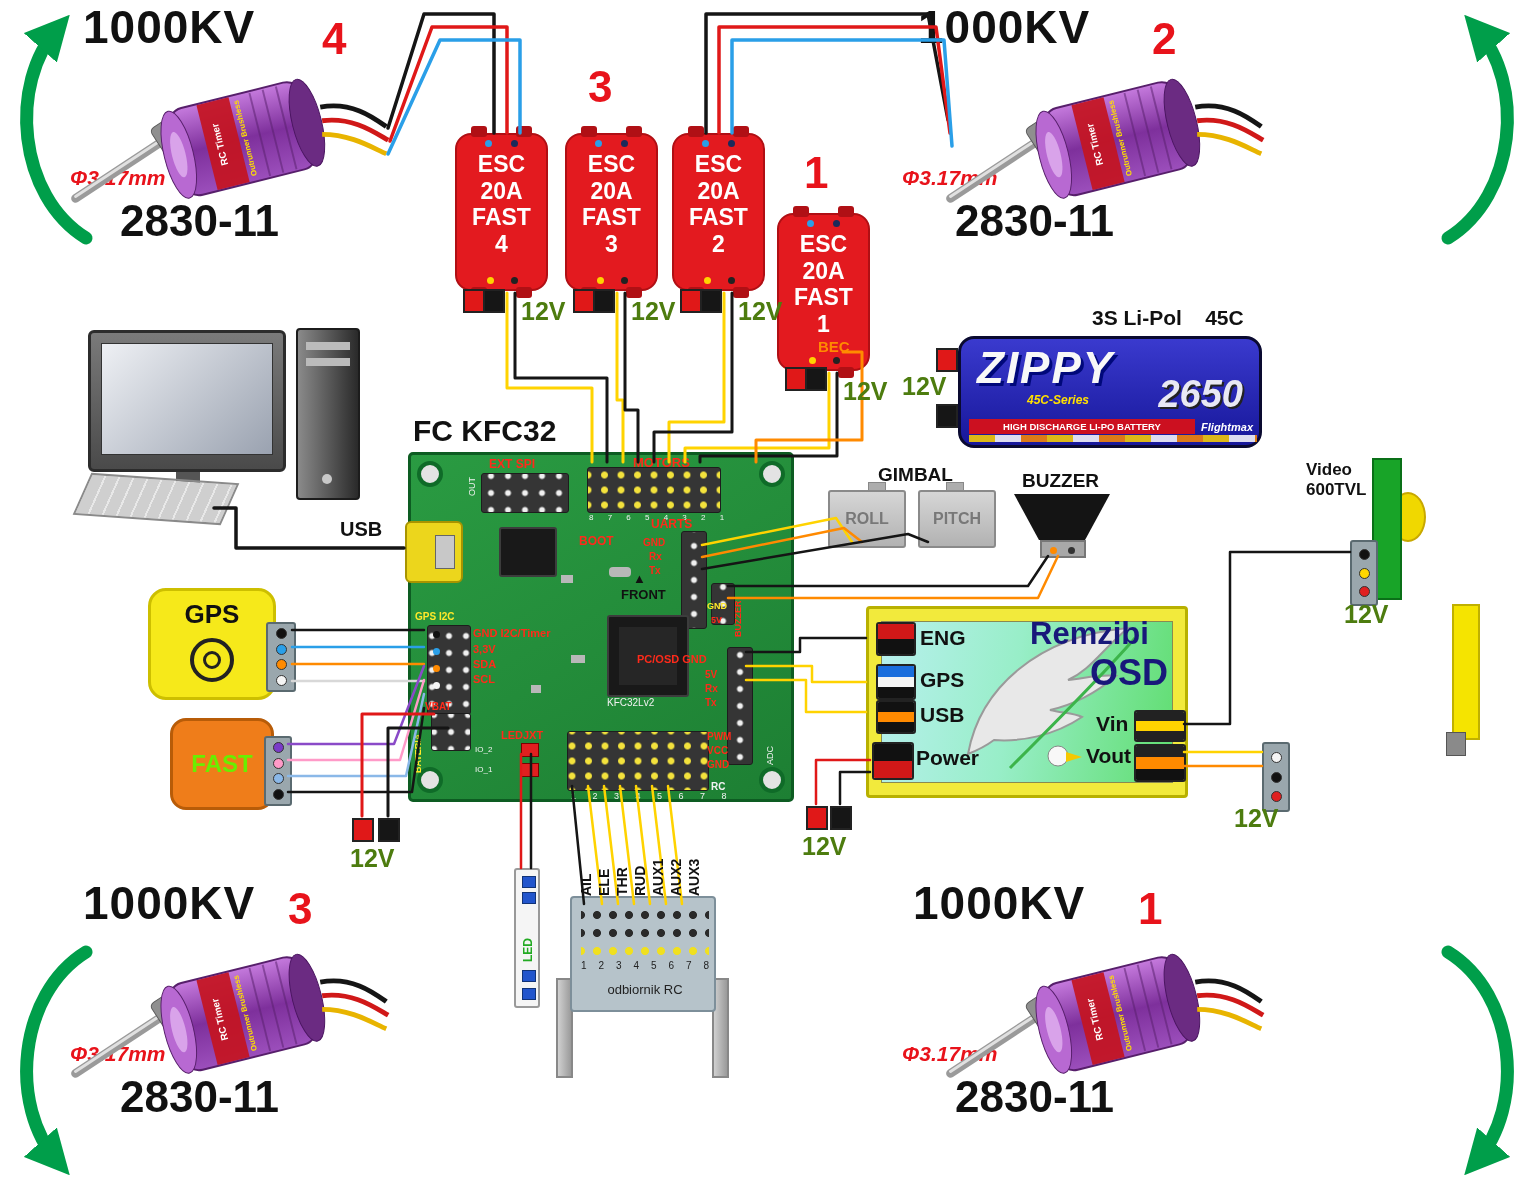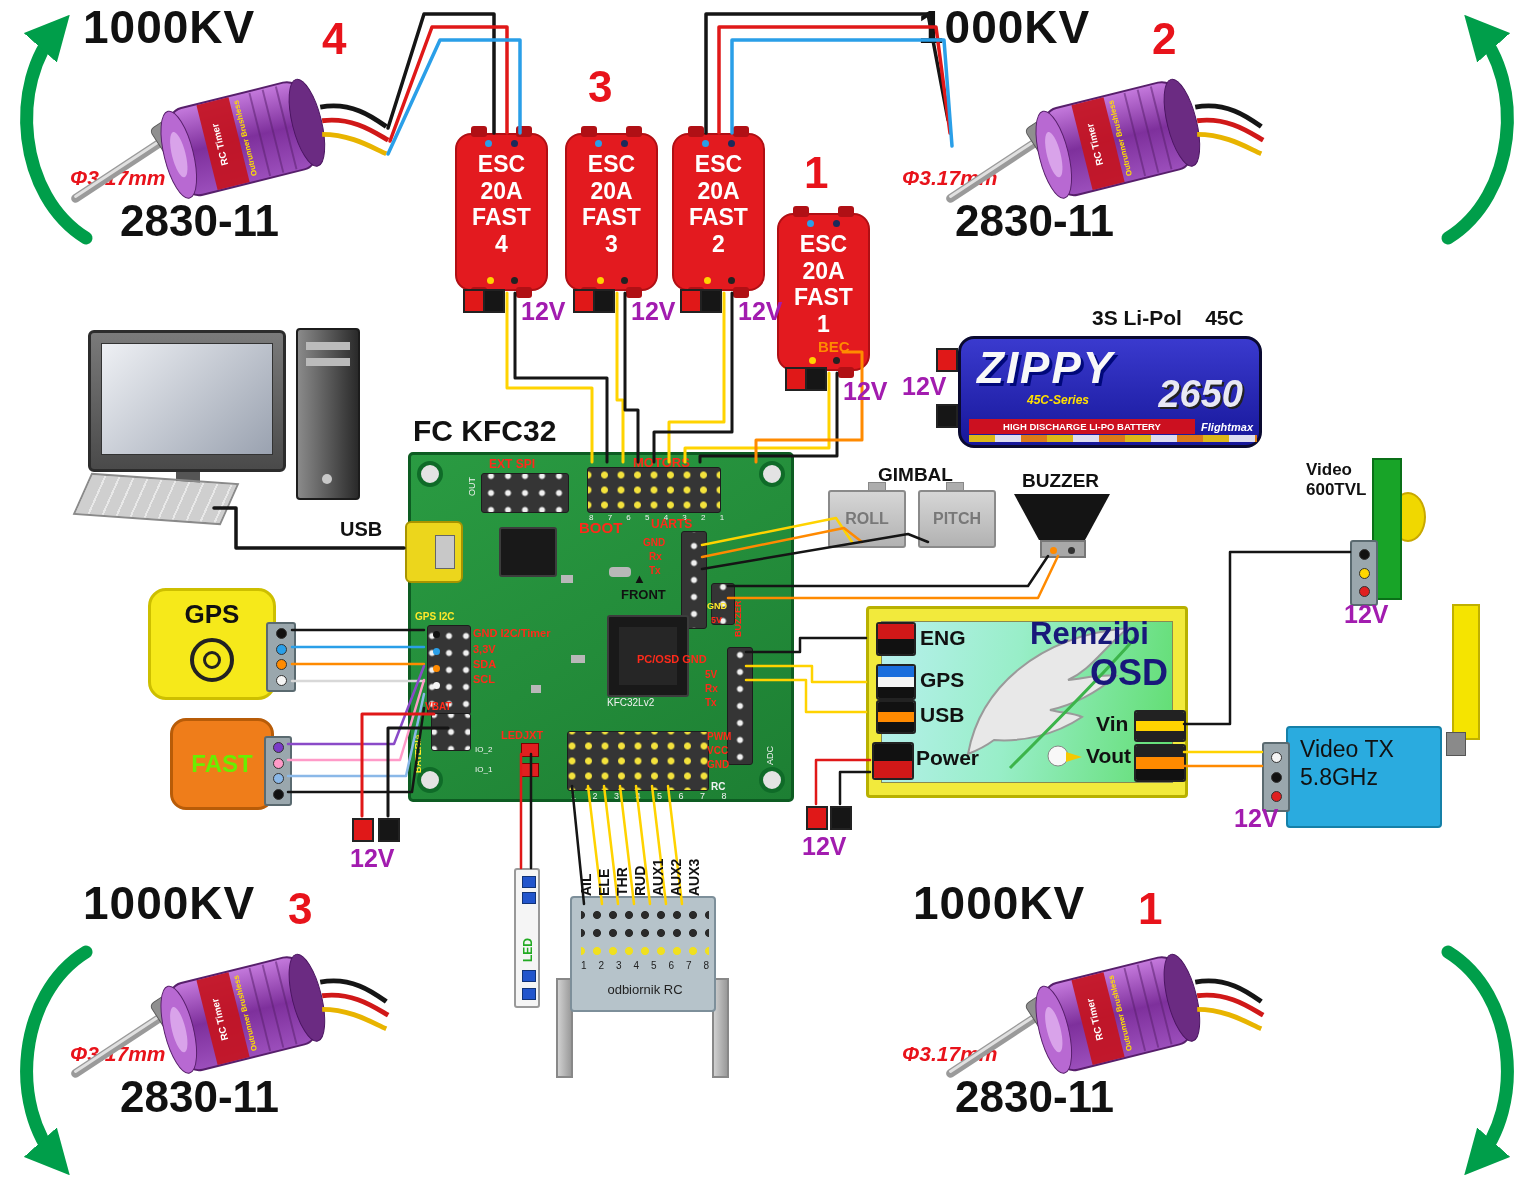--- a/index.html
+++ b/index.html
@@ -10,21 +10,21 @@
   .shaft{font-size:21px;font-weight:bold;font-style:italic;color:#e8131b;}
   .model{font-size:44px;font-weight:bold;}
   .motor{position:absolute;width:335px;height:170px;z-index:2;}
   svg.layer{position:absolute;left:0;top:0;z-index:3;pointer-events:none;}
   .esc{position:absolute;width:93px;height:158px;background:#e31a1f;border:2px solid #b00f14;border-radius:16px;color:#fff;
        text-align:center;font-weight:bold;font-size:23px;line-height:1.16;padding-top:16px;box-sizing:border-box;z-index:2;}
   .esc-tab{position:absolute;width:16px;height:11px;background:#b01015;border-radius:3px;}
   .esc-dot{position:absolute;width:7px;height:7px;border-radius:50%;}
   .sq{position:absolute;width:18px;height:20px;border:2px solid #222;z-index:2;}
   .sq.red{background:#e01818;} .sq.blk{background:#161616;}
-  .v12{position:absolute;font-size:25px;font-weight:bold;color:#a21caf;z-index:4;white-space:nowrap;}
+  .v12{position:absolute;font-size:25px;font-weight:bold;color:#4d7c0f;z-index:4;white-space:nowrap;}
   .pcb{position:absolute;left:408px;top:452px;width:380px;height:344px;background:linear-gradient(150deg,#2a9b42,#1d7f33);
        border:3px solid #0d5c22;border-radius:5px;z-index:2;}
   .pcb .t{z-index:4;}
   .hole{position:absolute;width:18px;height:18px;border-radius:50%;background:#e3e3e3;border:4px solid #0f6b28;}
   .dots{position:absolute;background-color:#353535;border:1px solid #1d1d1d;border-radius:3px;background-position:center;}
   .dots.w{background-image:radial-gradient(circle,#f0f0f0 2.6px,rgba(0,0,0,0) 3.4px);background-size:17px 17px;}
   .dots.y{background-image:radial-gradient(circle,#f3e23c 3px,rgba(0,0,0,0) 3.9px);background-size:16.5px 15px;}
   .rlab{position:absolute;color:#ff2a1a;font-weight:bold;}
   .ylab{position:absolute;color:#ffe92a;font-weight:bold;}
   .wlab{position:absolute;color:#f2f2f2;text-align:center;}
@@ -331,21 +331,21 @@
     <div class="dots w" style="left:70px;top:18px;width:86px;height:38px"></div>
 
     <div class="rlab t" style="left:222px;top:0;font-size:13px">MOTORS</div>
     <div class="dots y" style="left:176px;top:12px;width:132px;height:44px"></div>
     <div class="wlab t" style="left:178px;top:58px;font-size:8px;letter-spacing:6px">8 7 6 5 4 3 2 1</div>
 
     <div style="position:absolute;left:-6px;top:66px;width:54px;height:58px;background:#ecd61c;border:2px solid #a89400;border-radius:6px;">
       <div style="position:absolute;right:6px;top:12px;width:18px;height:32px;background:#c8c8c8;border:1px solid #666;"></div>
     </div>
     <div class="chip" style="left:88px;top:72px;width:54px;height:46px"></div>
-    <div class="rlab t" style="left:168px;top:64px;font-size:15px">BOOT</div>
+    <div class="rlab t" style="left:168px;top:79px;font-size:12px">BOOT</div>
 
     <div class="rlab t" style="left:240px;top:62px;font-size:12px">UARTS</div>
     <div class="rlab t" style="left:232px;top:82px;font-size:10px">GND</div>
     <div class="rlab t" style="left:238px;top:96px;font-size:10px">Rx</div>
     <div class="rlab t" style="left:238px;top:110px;font-size:10px">Tx</div>
     <div class="dots w" style="left:270px;top:76px;width:24px;height:96px"></div>
 
     <div class="t" style="left:222px;top:116px;font-size:13px;color:#111">▲</div>
     <div class="t" style="left:210px;top:132px;font-size:13px;font-weight:bold;color:#111">FRONT</div>
     <div style="position:absolute;left:198px;top:112px;width:22px;height:10px;background:#b8b8b8;border-radius:4px;"></div>
@@ -501,24 +501,20 @@
   <div class="module" style="left:1372px;top:458px;width:30px;height:142px;background:#18a428;border:2px solid #0a7018;"></div>
   <div class="pstrip" style="left:1350px;top:540px;width:24px;height:62px">
     <div class="pdot" style="background:#111"></div>
       <div class="pdot" style="background:#ffd700"></div>
       <div class="pdot" style="background:#e02020"></div>
   </div>
   <div class="v12" style="left:1344px;top:600px">12V</div>
 
   <div class="module" style="left:1452px;top:604px;width:28px;height:136px;background:#f5e400;border:2px solid #c0b000;"></div>
   <div class="module" style="left:1446px;top:732px;width:20px;height:24px;background:#8a8a8a;border:1px solid #555;"></div>
-  <div class="module" style="left:1286px;top:726px;width:156px;height:102px;background:#2aabdf;border:2px solid #1580a8;border-radius:4px;">
-    <div style="position:absolute;left:12px;top:8px;font-size:23px;color:#111;">Video TX</div>
-    <div style="position:absolute;left:12px;top:36px;font-size:23px;color:#111;">5.8GHz</div>
-  </div>
   <div class="pstrip" style="left:1262px;top:742px;width:24px;height:66px">
     <div class="pdot" style="background:#f5f5f5"></div>
       <div class="pdot" style="background:#111"></div>
       <div class="pdot" style="background:#e02020"></div>
   </div>
   <div class="v12" style="left:1234px;top:804px">12V</div>
 
   <div class="module" style="left:514px;top:868px;width:26px;height:140px;background:#f5f5f5;border:2px solid #999;border-radius:3px;">
     <div style="position:absolute;left:6px;top:6px;width:12px;height:10px;background:#2255cc;border:1px solid #113377;"></div>
     <div style="position:absolute;left:6px;top:22px;width:12px;height:10px;background:#2255cc;border:1px solid #113377;"></div>

